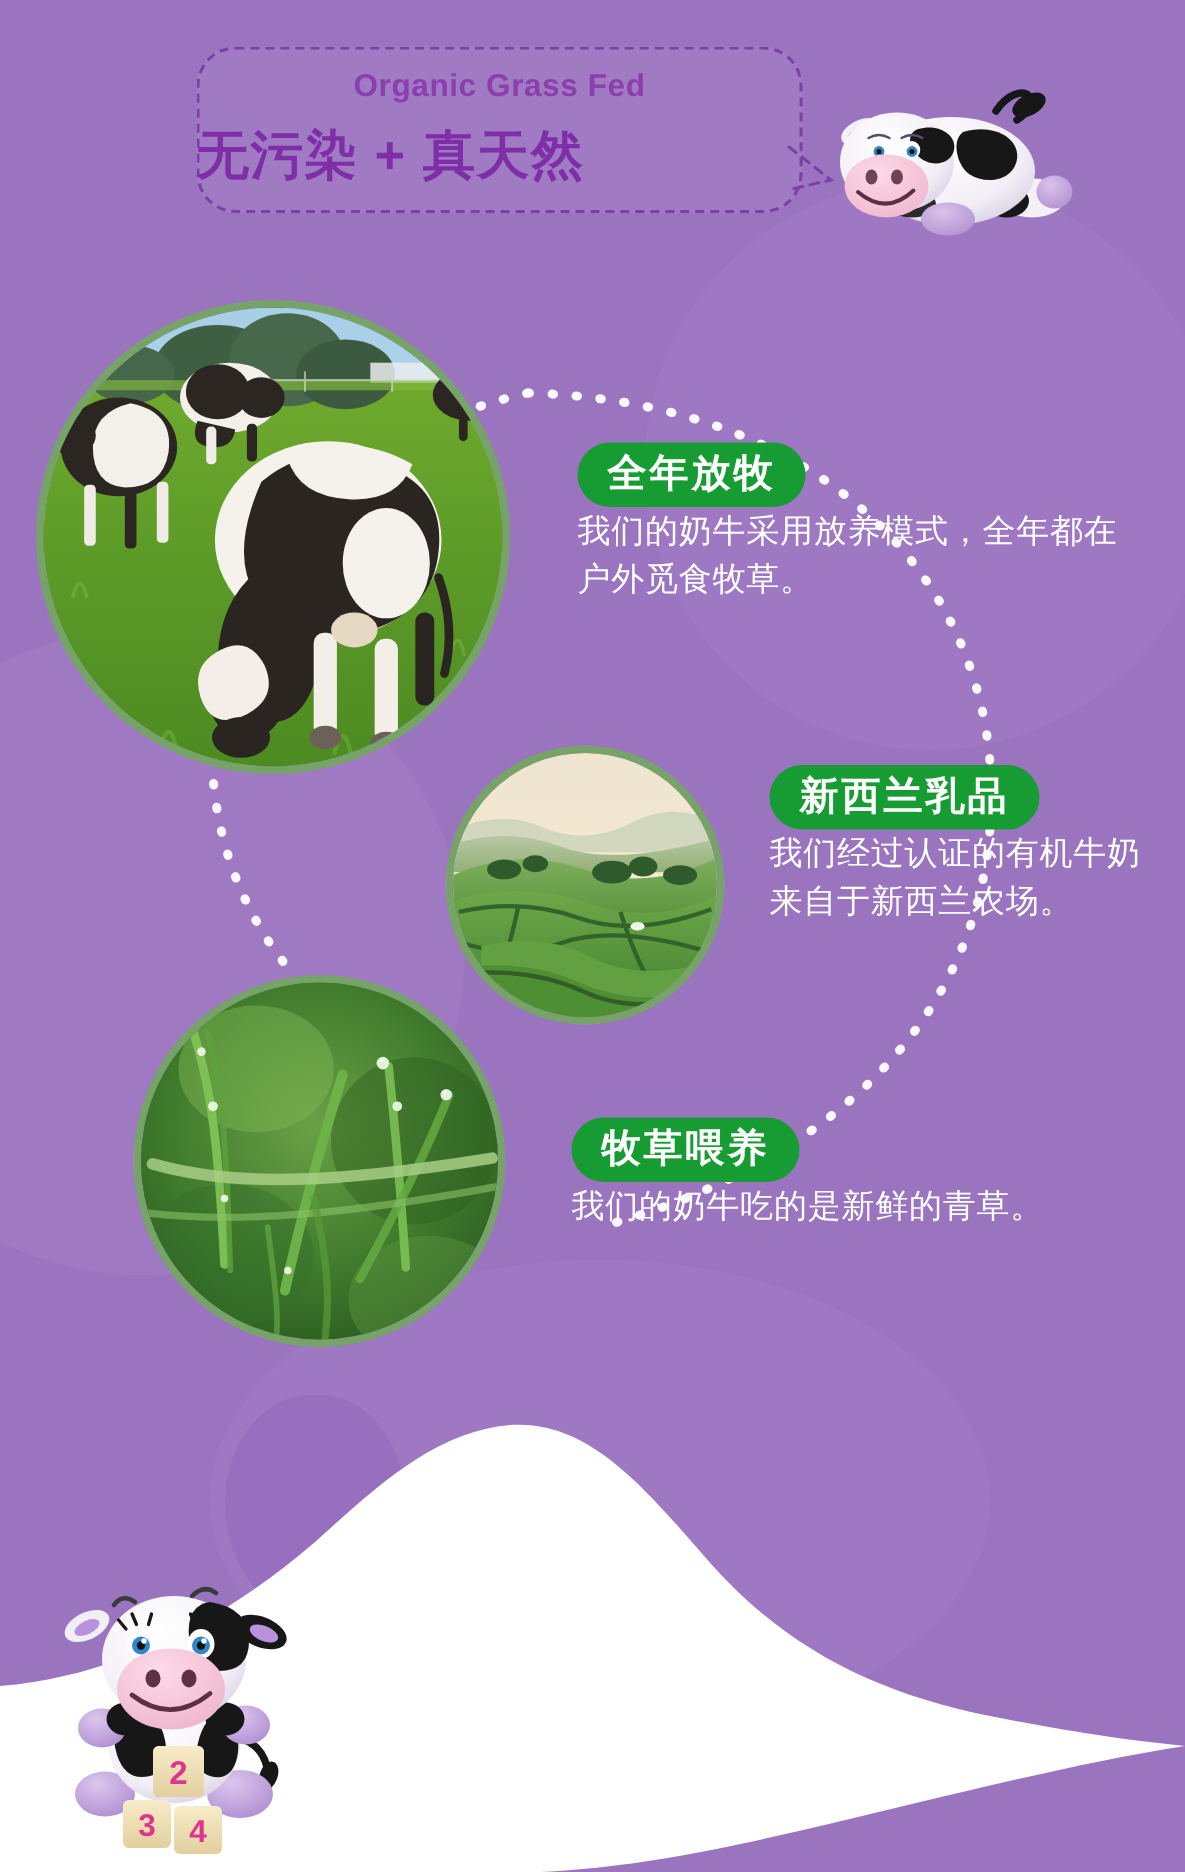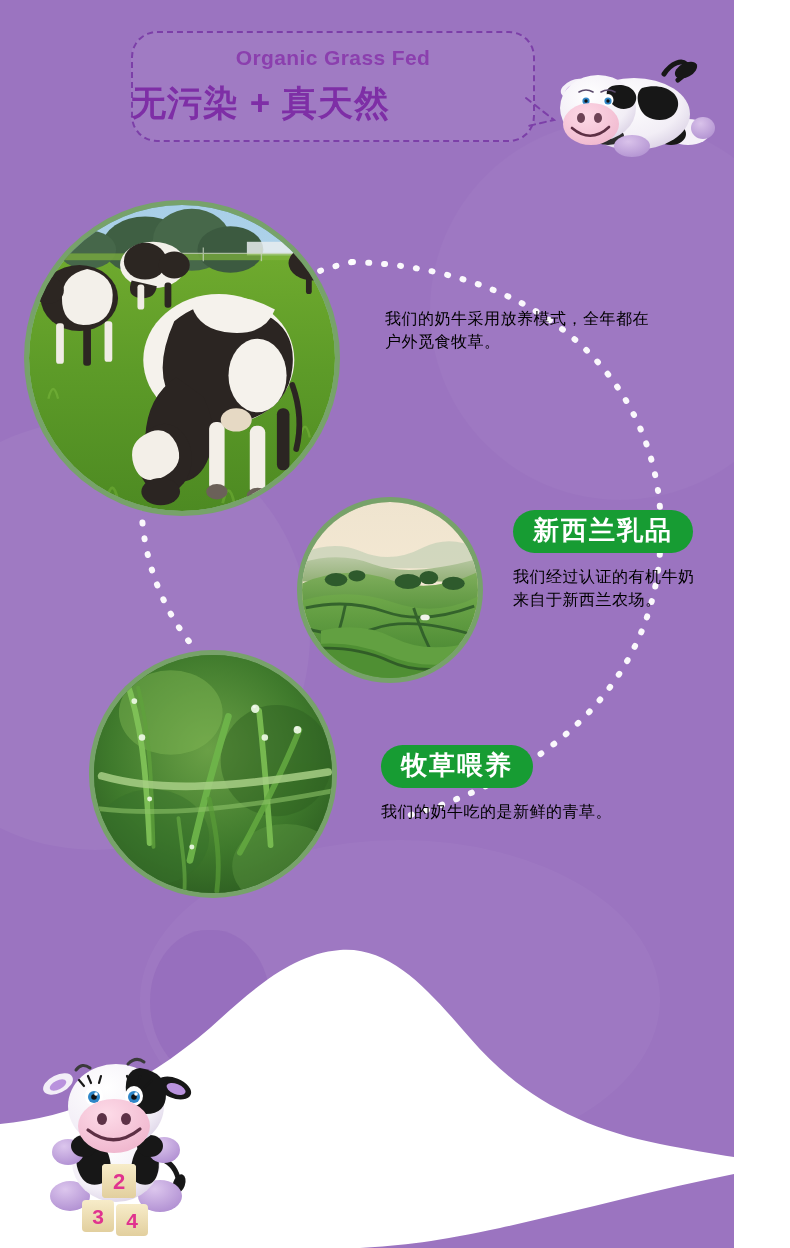--- a/index.html
+++ b/index.html
@@ -7,21 +7,21 @@
 
   html, body {
     width: 790px;
     height: 1248px;
     overflow: hidden;
     font-family: "Liberation Sans", "DejaVu Sans", sans-serif;
   }
 
   #page {
     position: relative;
-    width: 734px;
+    width: 790px;
     height: 1248px;
     background: #9b74c0;
     overflow: hidden;
   }
 
   
   .bg-blob {
     position: absolute;
     border-radius: 50%;
     background: rgba(255,255,255,0.045);
@@ -124,23 +124,22 @@
     font-size: 26px;
     font-weight: bold;
     letter-spacing: 2px;
     padding: 7px 20px 9px 20px;
     border-radius: 22px;
     white-space: nowrap;
     line-height: 1.05;
   }
 
   .desc {
-    margin-top: 12px;
-    color: #000000;
-    font-size: 16px;
+    color: #ffffff;
+    font-size: 22px;
     line-height: 1.45;
     letter-spacing: 0.5px;
     white-space: pre-line;
   }
 
   .f1 { left: 385px; top: 295px; }
   .f2 { left: 513px; top: 510px; }
   .f3 { left: 381px; top: 745px; }
 
   
@@ -423,20 +422,21 @@
       </g>
       <g fill="#ffffff" opacity="0.55">
         <circle cx="33" cy="24" r="1.4"></circle>
         <circle cx="167" cy="54" r="1.6"></circle>
         <circle cx="211" cy="76" r="1.4"></circle>
       </g>
     </svg>
   </div>
 
   <div class="feature f1">
+    <div class="pill">全年放牧</div>
     <div class="desc">我们的奶牛采用放养模式，全年都在
 户外觅食牧草。</div>
   </div>
 
   <div class="feature f3">
     <div class="pill">牧草喂养</div>
     <div class="desc">我们的奶牛吃的是新鲜的青草。</div>
   </div>
 
   <div class="feature f2">

